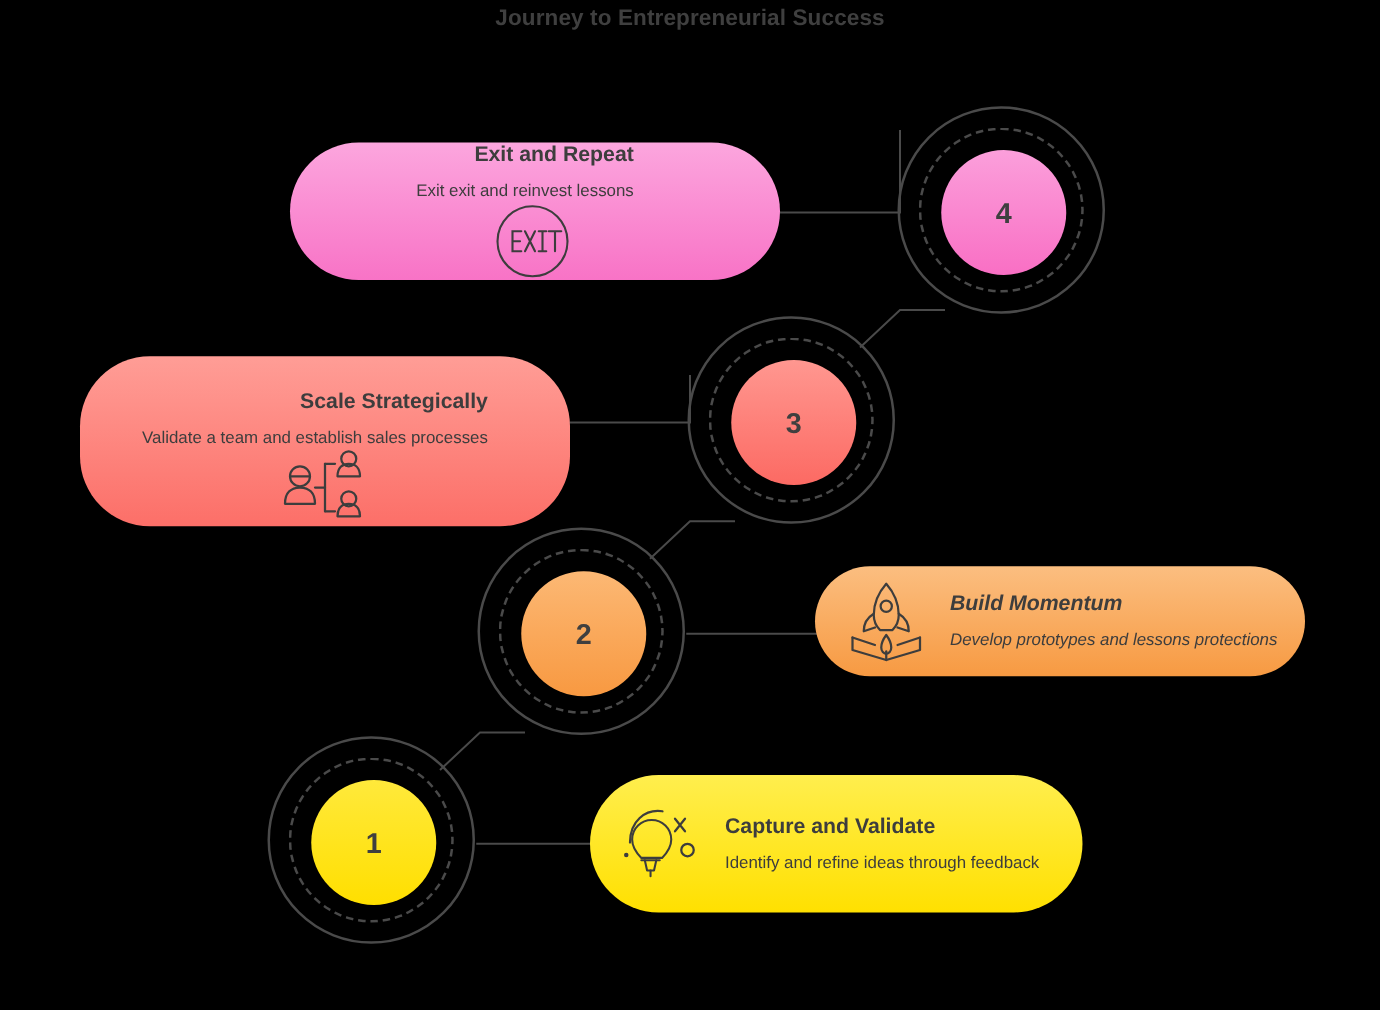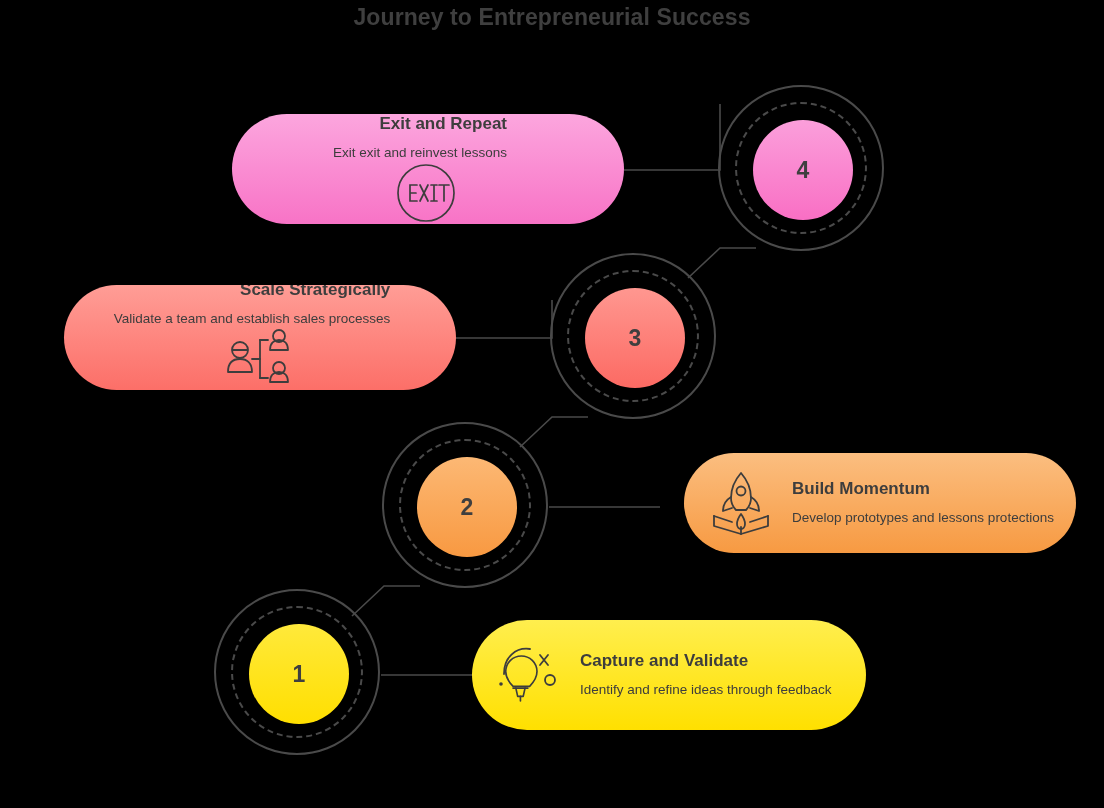--- a/index.html
+++ b/index.html
@@ -20,21 +20,21 @@
     width: 1104px;
     height: 808px;
     background: #000000;
   }
   #title {
     position: absolute;
     left: 0;
     top: 4px;
     width: 1104px;
     text-align: center;
-    font-size: 23px;
+    font-size: 18px;
     font-weight: bold;
     color: #3f3f3f;
     letter-spacing: 0.1px;
   }
 
   
   #wires {
     position: absolute;
     left: 0; top: 0;
     width: 1104px; height: 808px;
@@ -120,22 +120,22 @@
   .card.icon-left .card-text { align-items: flex-start; text-align: left; }
   .card.icon-left .card-icon { margin-right: 18px; }
 
   .card-icon {
     flex: 0 0 auto;
     display: block;
   }
 
   
   #card-4 { left: 232px;  top: 114px; width: 392px; height: 110px; }
-  #card-3 { left: 64px;   top: 285px; width: 392px; height: 105px; }
-  #card-2 { left: 684px;  top: 453px; width: 392px; height: 100px; }
+  #card-3 { left: 64px;   top: 285px; width: 392px; height: 136px; }
+  #card-2 { left: 652px;  top: 453px; width: 392px; height: 88px; font-style: italic; }
   #card-1 { left: 472px;  top: 620px; width: 394px; height: 110px; }
 
   #node-4 { left: 718px; top: 85px;  }
   #node-3 { left: 550px; top: 253px; }
   #node-2 { left: 382px; top: 422px; }
   #node-1 { left: 214px; top: 589px; }
 </style>
 </head>
 <body>
 

